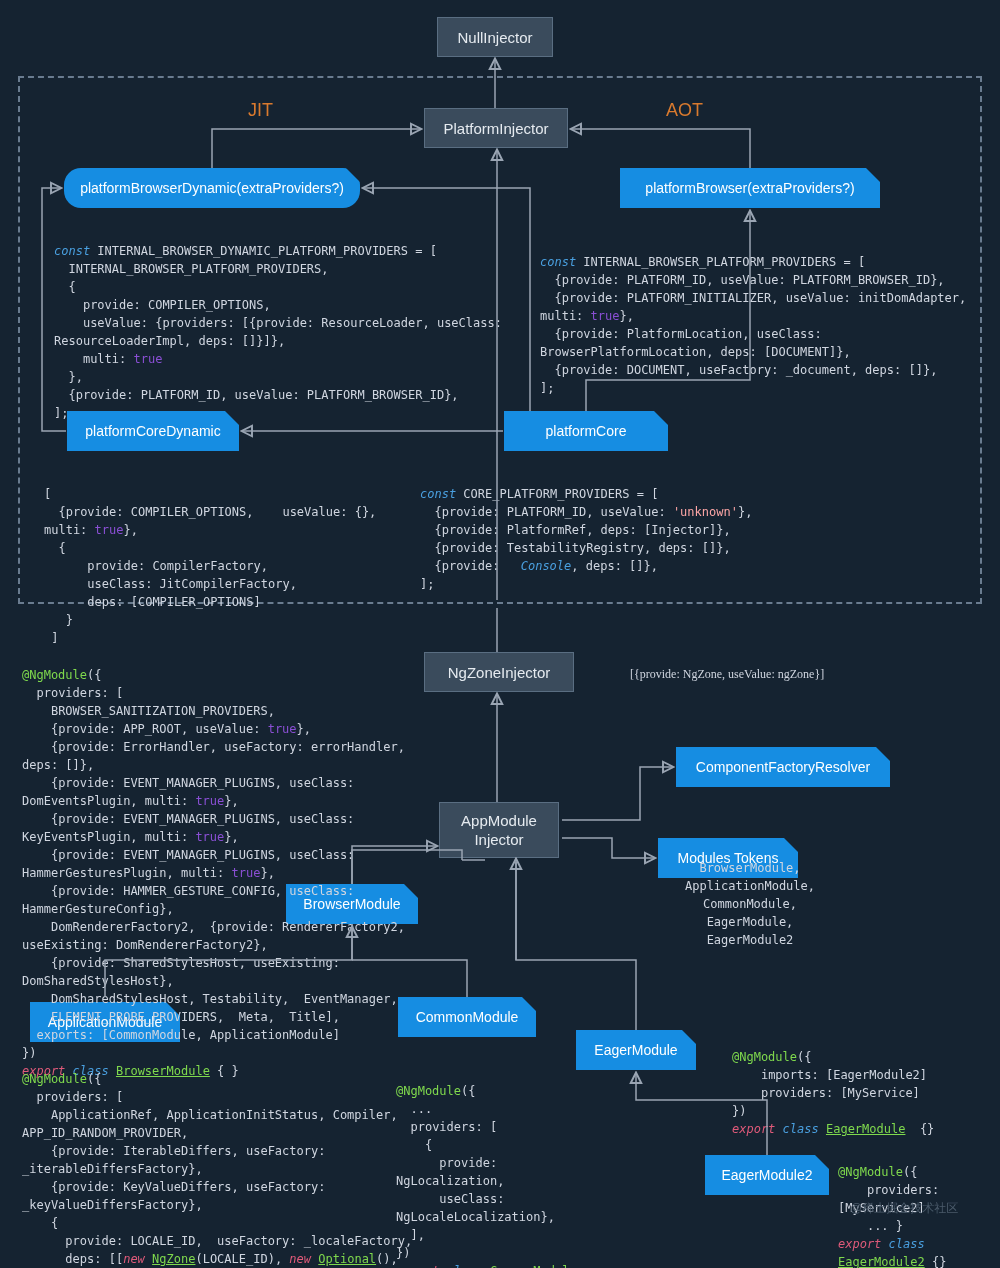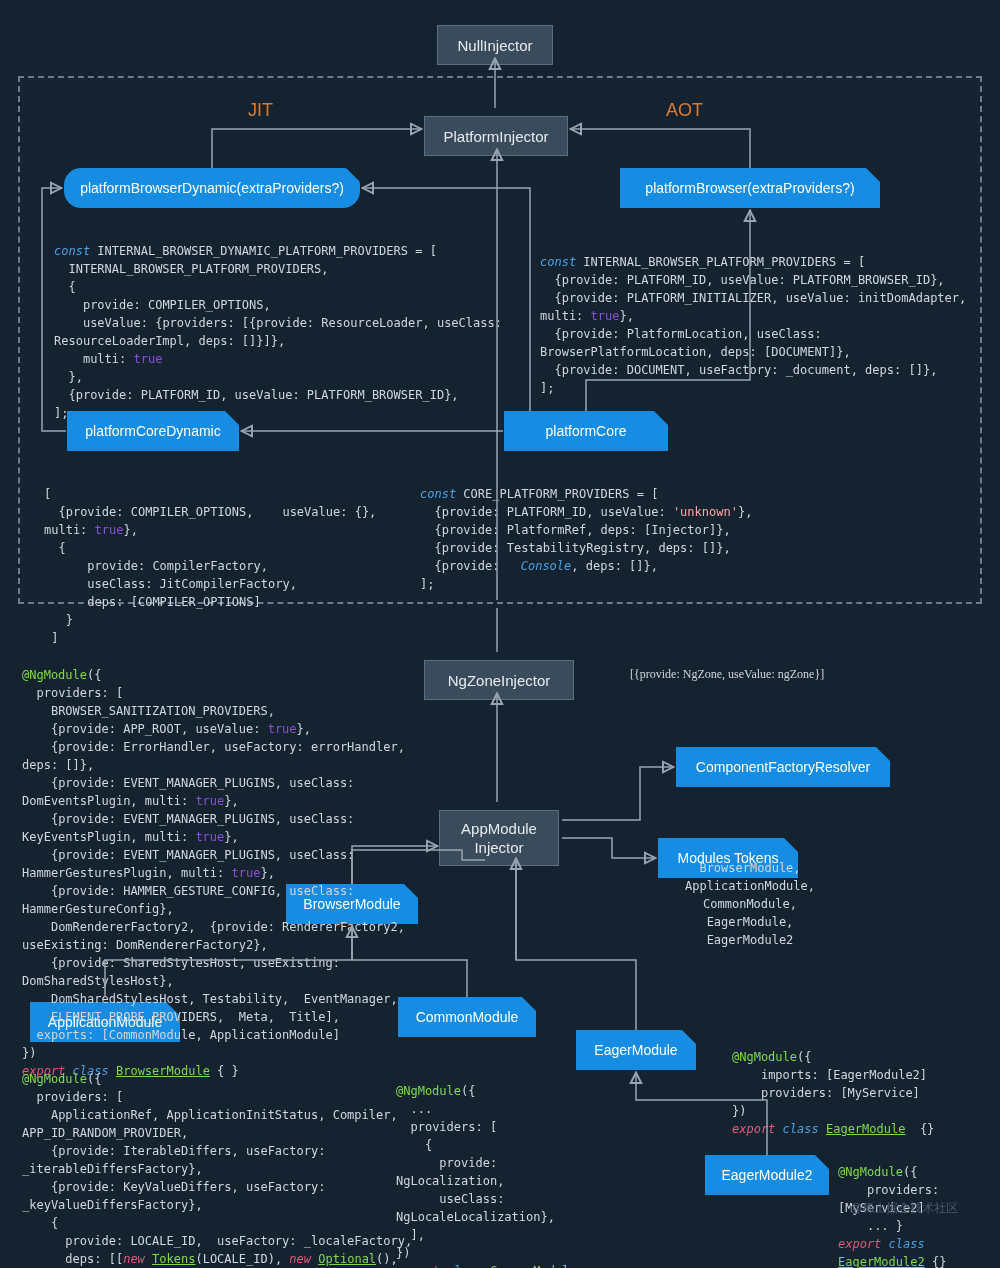--- a/index.html
+++ b/index.html
@@ -28,21 +28,20 @@
   position: absolute;
   background: #3a4b5c;
   border: 1px solid #5a6e82;
   color: #e6ebf0;
   font-size: 15px;
   display: flex;
   align-items: center;
   justify-content: center;
   text-align: center;
   padding: 10px 18px;
-  margin-top: 8px;
 }
 .orange-label {
   position: absolute;
   color: #d97a2e;
   font-size: 18px;
 }
 .code-block {
   position: absolute;
   font-family: "Consolas", monospace;
   font-size: 12px;
@@ -168,21 +167,21 @@
 EagerModule2</div>
 
 <div class="code-block" style="left:22px; top:1052px; width:400px;">
 <span class="ng">@NgModule</span>({
   providers: [
     ApplicationRef, ApplicationInitStatus, Compiler,  APP_ID_RANDOM_PROVIDER,
     {provide: IterableDiffers, useFactory: _iterableDiffersFactory},
     {provide: KeyValueDiffers, useFactory: _keyValueDiffersFactory},
     {
       provide: LOCALE_ID,  useFactory: _localeFactory,
-      deps: [[<span class="new">new</span> <span class="inject">Tokens</span>(LOCALE_ID), <span class="new">new</span> <span class="inject">Optional</span>(),  ()]]
+      deps: [[<span class="new">new</span> <span class="inject">NgZone</span>(LOCALE_ID), <span class="new">new</span> <span class="inject">Optional</span>(),  ()]]
   }]
 })
    {}</div>
 
 <div class="code-block" style="left:396px; top:1064px; width:200px;">
 <span class="ng">@NgModule</span>({
   ...
   providers: [
     {
       provide: NgLocalization,

